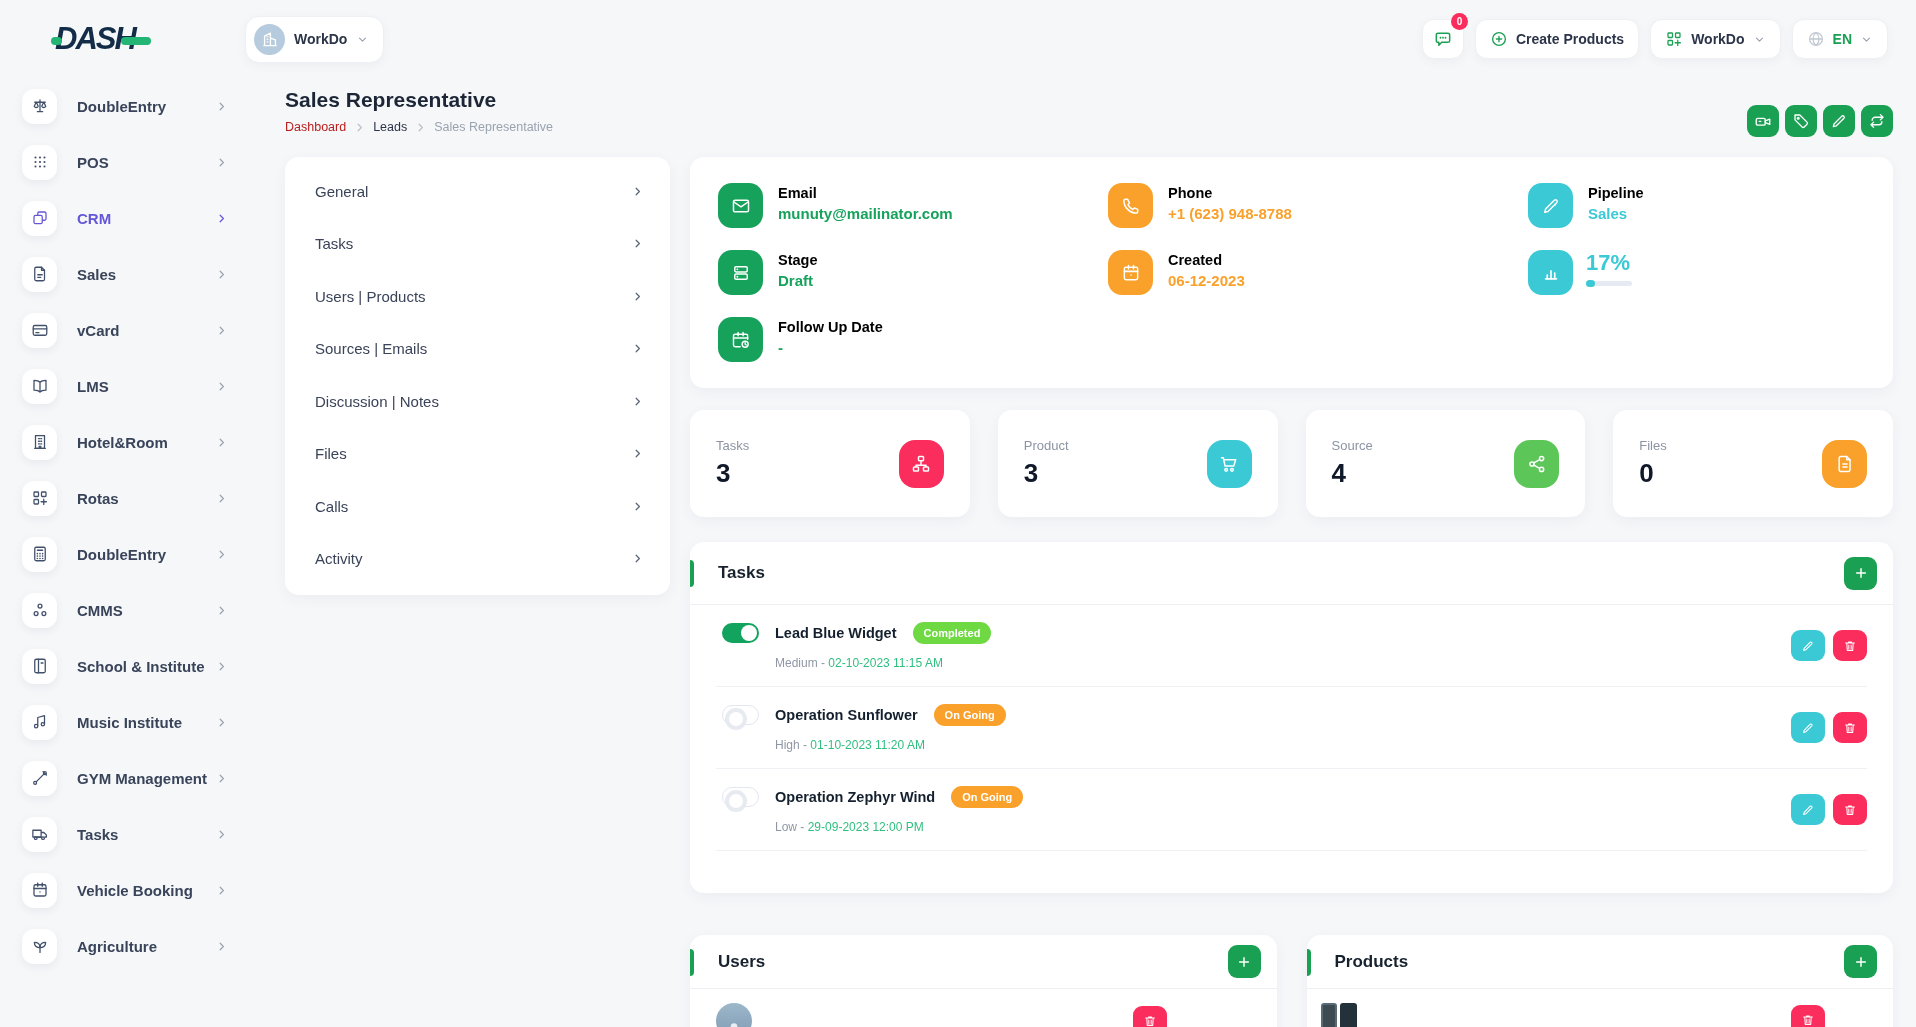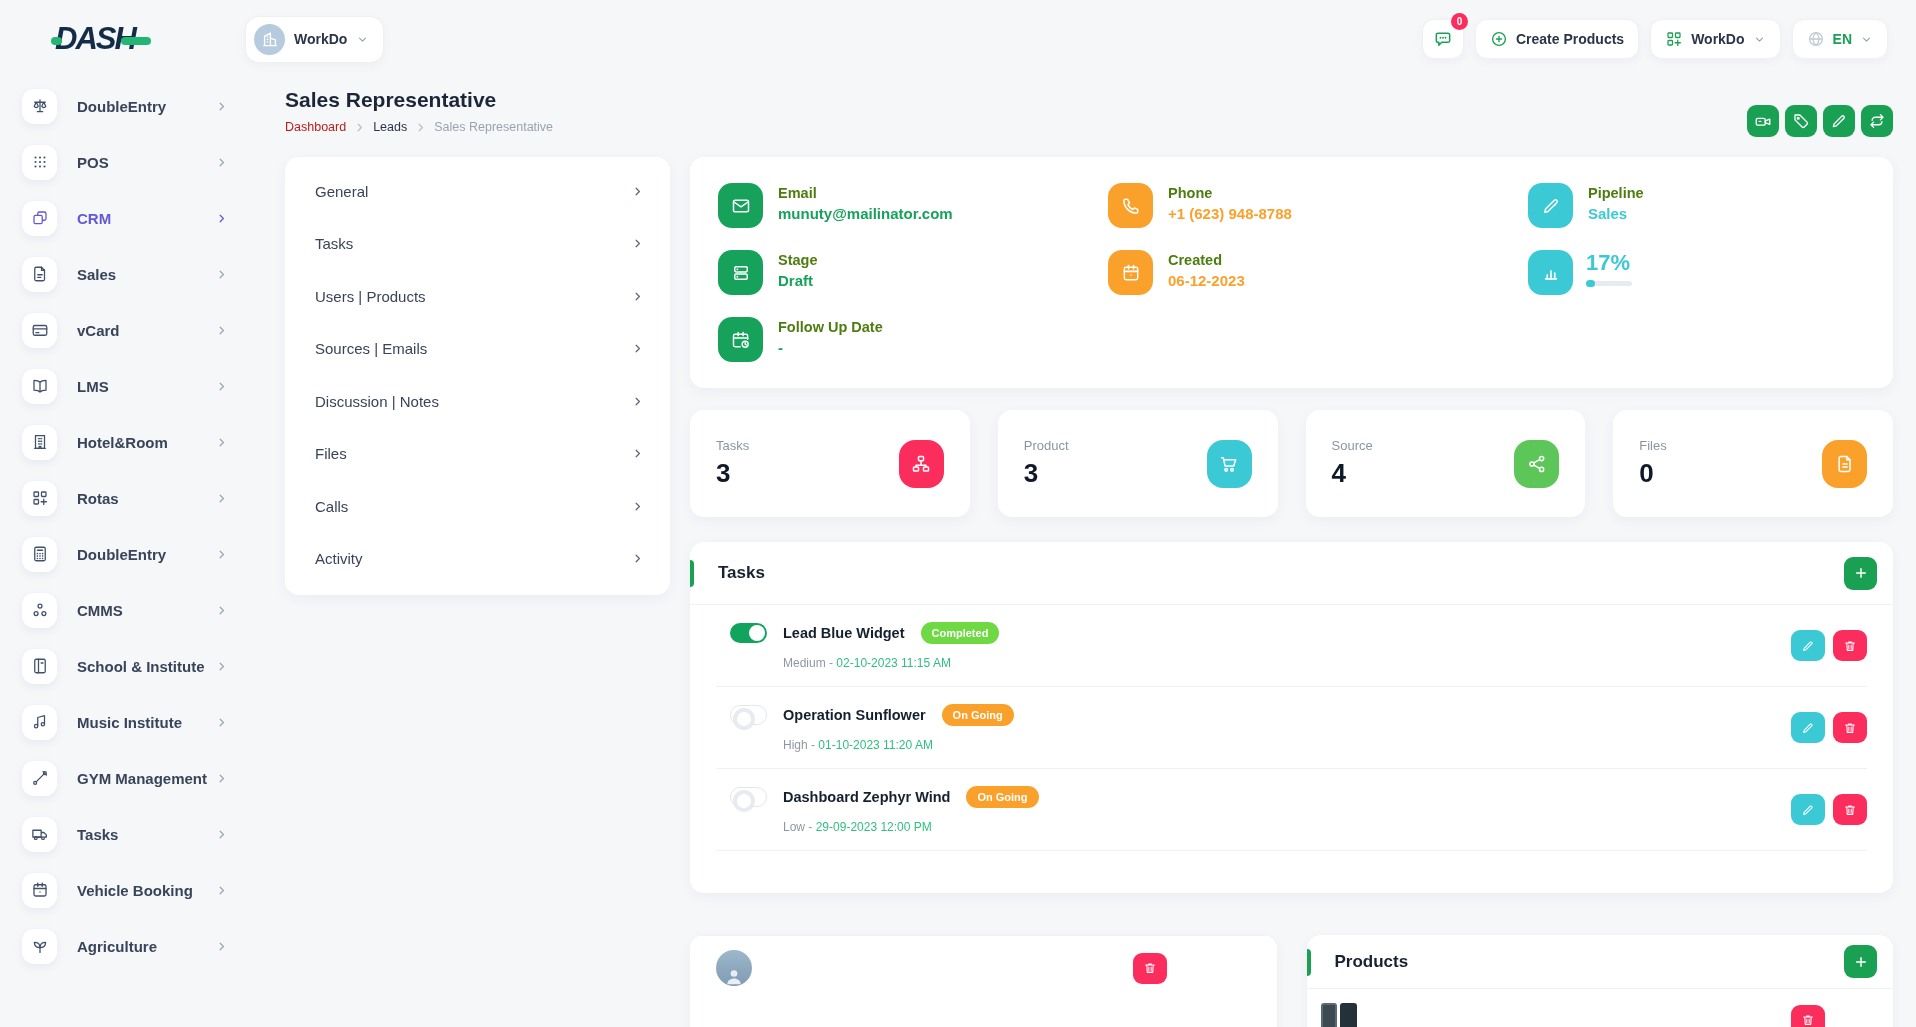--- a/index.html
+++ b/index.html
@@ -54,21 +54,21 @@
   .n-lab { font-size:15px; color:#3a4358; }
   .n-item .chev { margin-left:auto; color:#5b6575; }
 
   .right-col { flex:1; display:flex; flex-direction:column; }
 
   
   .info-card { padding:26px 28px; display:grid; grid-template-columns:390px 420px 1fr; row-gap:22px; height:231px; }
   .f { display:flex; gap:15px; }
   .fic { width:45px; height:45px; border-radius:14px; display:flex; align-items:center; justify-content:center; color:#fff; flex:0 0 45px; }
   .bg-g { background:#17a25c; } .bg-o { background:#f9a12b; } .bg-c { background:#3bc9d6; }
-  .flab { font-size:14.5px; font-weight:700; color:#4d7c0f; margin-top:2px; }
+  .flab { font-size:14.5px; font-weight:700; color:#000000; margin-top:2px; }
   .fval { font-size:15px; font-weight:700; margin-top:4px; }
   .tx-g { color:#17a25c; } .tx-o { color:#f9a12b; } .tx-c { color:#3bc9d6; }
   .prog-wrap { display:flex; gap:13px; align-items:flex-start; }
   .prog-pct { font-size:22px; font-weight:700; color:#3bc9d6; line-height:26px; }
   .prog-track { width:46px; height:5px; border-radius:3px; background:#e6eaf2; margin-top:5px; position:relative; }
   .prog-fill { position:absolute; left:0; top:-1px; width:9px; height:7px; border-radius:4px; background:#3bc9d6; }
 
   
   .stats { margin-top:22px; display:flex; gap:28px; height:107px; }
   .stat { flex:1; padding:22px 26px; display:flex; align-items:center; }
@@ -78,21 +78,21 @@
   .bg-pink { background:#fb2d5d; } .bg-cyan { background:#3bc9d6; } .bg-lgreen { background:#5cc758; } .bg-orange { background:#f9a12b; }
 
   
   .sec-head { position:relative; height:62px; display:flex; align-items:center; padding:0 16px 0 28px; }
   .sec-accent { position:absolute; left:0; top:18px; width:4px; height:27px; background:#1aa053; border-radius:0 4px 4px 0; }
   .sec-title { font-size:17px; font-weight:700; color:#18222f; }
   .sec-add { margin-left:auto; width:33px; height:33px; border-radius:9px; background:#1aa053; border:none; color:#fff; display:flex; align-items:center; justify-content:center; cursor:pointer; }
   .divider { height:1px; background:#eef0f4; }
 
   .tasks-card { margin-top:25px; padding-bottom:42px; }
-  .t-row { padding:0 26px 0 40px; display:flex; align-items:center; }
+  .t-row { padding:0 26px 0 32px; display:flex; align-items:center; }
   .t-row-inner { flex:1; padding:17px 0 16px 0; }
   .t-line1 { display:flex; align-items:center; gap:16px; }
   .t-name { font-size:14.5px; font-weight:700; color:#15202f; }
   .badge { font-size:11px; font-weight:700; color:#fff; border-radius:12px; padding:5px 11px; }
   .badge-done { background:#6fd943; }
   .badge-going { background:#f9a12b; }
   .t-meta { margin-left:53px; margin-top:12px; font-size:12px; color:#8f97a6; }
   .t-meta .dt { color:#2fbf7f; }
   .t-actions { display:flex; gap:8px; }
   .mini-btn { width:34px; height:31px; border-radius:9px; border:none; color:#fff; display:flex; align-items:center; justify-content:center; cursor:pointer; }
@@ -888,21 +888,21 @@
                     </svg>
                   </button>
               </div>
             </div>
             <div class="divider" style="margin:0 26px;"></div>
 
             <div class="t-row">
               <div class="t-row-inner">
                 <div class="t-line1">
                   <span class="toggle off"></span>
-                  <span class="t-name">Dashboard Zephyr Wind</span>
+                  <span class="t-name">Operation Zephyr Wind</span>
                   <span class="badge badge-going">On Going</span>
                 </div>
                 <div class="t-meta"><span>Low</span><span> - </span><span class="dt">29-09-2023 12:00 PM</span></div>
               </div>
               <div class="t-actions">
                 <button class="mini-btn bg-cyan">
                     <svg class="ic14">
                       <use href="#sy-pencil"></use>
                     </svg>
                   </button>
@@ -911,20 +911,29 @@
                       <use href="#sy-trash"></use>
                     </svg>
                   </button>
               </div>
             </div>
             <div class="divider" style="margin:0 26px;"></div>
           </div>
 
           <div class="bottom-row">
             <div class="card b-card">
+              <div class="sec-head" style="height:53px;">
+                <span class="sec-accent" style="top:14px;"></span>
+                <span class="sec-title">Users</span>
+                <button class="sec-add">
+                    <svg class="ic16">
+                      <use href="#sy-plus"></use>
+                    </svg>
+                  </button>
+              </div>
               <div class="divider"></div>
               <div class="b-row">
                 <span class="u-ava">
                     <svg class="ic20">
                       <use href="#sy-person"></use>
                     </svg>
                   </span>
                 <button class="mini-btn bg-pink b-del users-del">
                     <svg class="ic14">
                       <use href="#sy-trash"></use>

